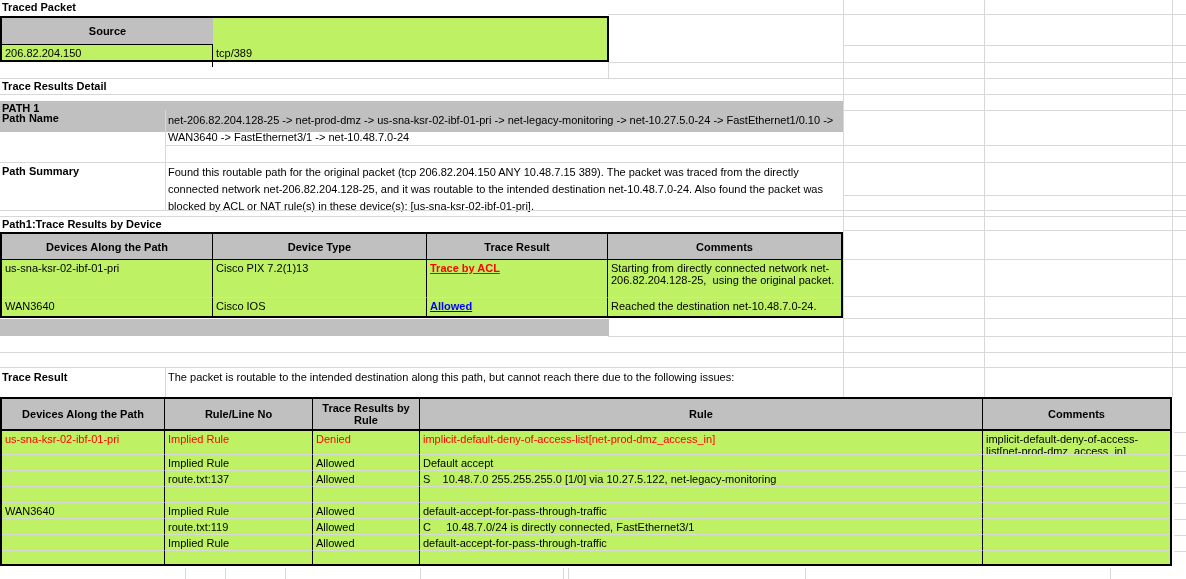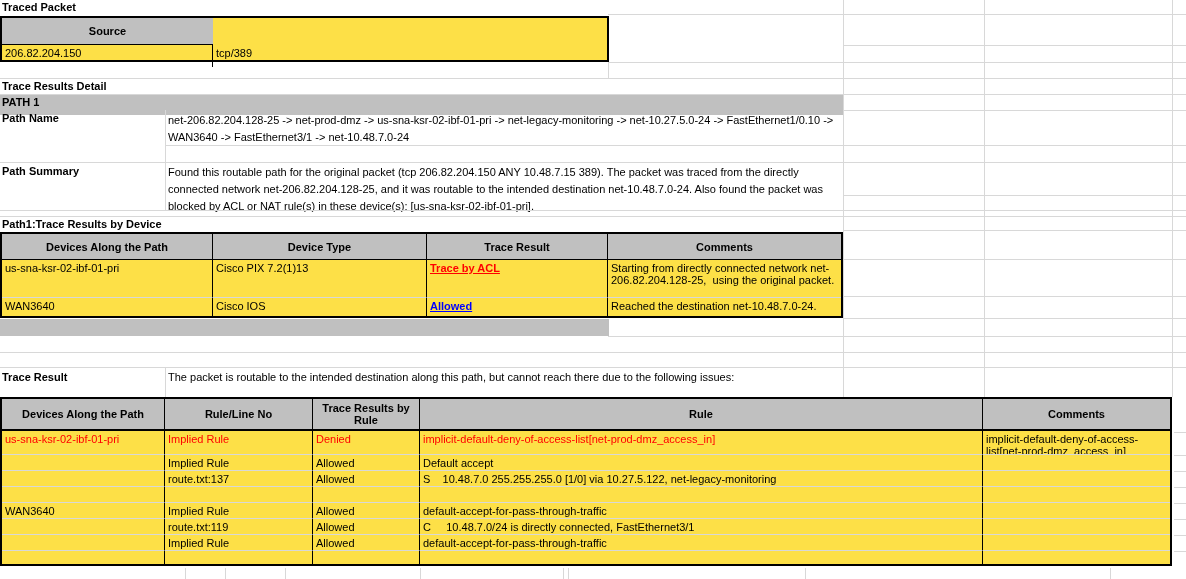--- a/index.html
+++ b/index.html
@@ -1,21 +1,21 @@
 <!DOCTYPE html>
 <html><head>
 <meta charset="utf-8">
 <style>
   *{margin:0;padding:0;box-sizing:border-box}
   html,body{background:#fff}
   body{width:1186px;height:579px;position:relative;overflow:hidden;
        font-family:"Liberation Sans",sans-serif;font-size:11px;color:#000}
   .abs{position:absolute}
   .b{font-weight:bold}
-  .tbl{position:absolute;border:2px solid #000;background:#fde047}
+  .tbl{position:absolute;border:2px solid #000;background:#bef264}
   .row{display:grid}
   .cell{border-right:1px solid #000;padding:2px 3px;overflow:hidden;line-height:12px;white-space:pre-wrap}
   .cell:last-child{border-right:0}
   .hc{background:#c0c0c0;font-weight:bold;display:flex;align-items:center;justify-content:center;
       text-align:center;border-bottom:1px solid #000;line-height:12px}
   .t1 .row{grid-template-columns:211px 214px 180px}
   .t2 .row{grid-template-columns:211px 214px 181px 1fr}
   .t3 .row{grid-template-columns:163px 148px 107px 563px 1fr}
   .t3 .hc{border-bottom:2px solid #000}
   .sep .cell{border-top:1px solid #d8d8d8}
@@ -38,21 +38,21 @@
   <div class="row" style="height:27px">
     <div class="cell hc">Source</div>
   </div>
   <div class="row" style="height:22px">
     <div class="cell">206.82.204.150</div>
     <div class="cell">tcp/389</div>
   </div>
 </div>
 
 <div class="abs b" style="left:2px;top:80px">Trace Results Detail</div>
-<div class="pathbar" style="left:0;top:95px;width:843px;height:20px">PATH 1</div>
+<div class="pathbar" style="left:0;top:101px;width:843px;height:31px">PATH 1</div>
 
 <div class="abs b" style="left:2px;top:112px">Path Name</div>
 <div class="abs wrapval" style="left:168px;top:112px;width:674px">net-206.82.204.128-25 -&gt; net-prod-dmz -&gt; us-sna-ksr-02-ibf-01-pri -&gt; net-legacy-monitoring -&gt; net-10.27.5.0-24 -&gt; FastEthernet1/0.10 -&gt; WAN3640 -&gt; FastEthernet3/1 -&gt; net-10.48.7.0-24</div>
 
 <div class="abs b" style="left:2px;top:165px">Path Summary</div>
 <div class="abs wrapval" style="left:168px;top:164px;width:674px">Found this routable path for the original packet (tcp 206.82.204.150 ANY 10.48.7.15 389). The packet was traced from the directly connected network net-206.82.204.128-25, and it was routable to the intended destination net-10.48.7.0-24. Also found the packet was blocked by ACL or NAT rule(s) in these device(s): [us-sna-ksr-02-ibf-01-pri].</div>
 
 <div class="abs b" style="left:2px;top:218px">Path1:Trace Results by Device</div>
 
 <div class="tbl t2" style="left:0;top:232px;width:843px;height:86px">

